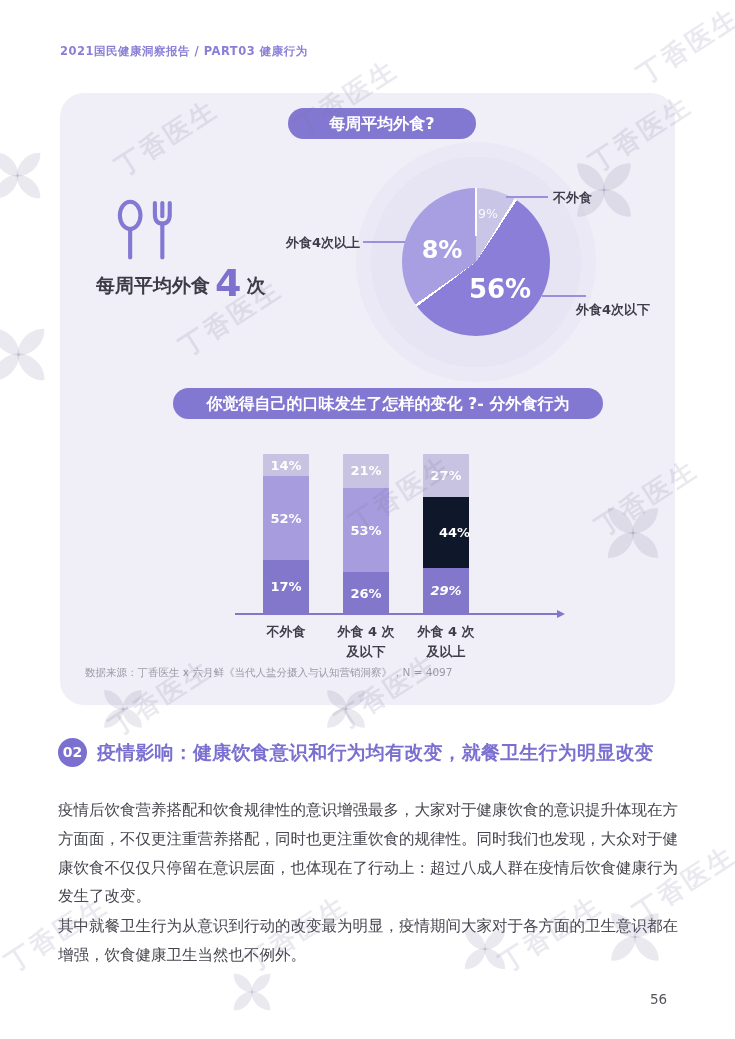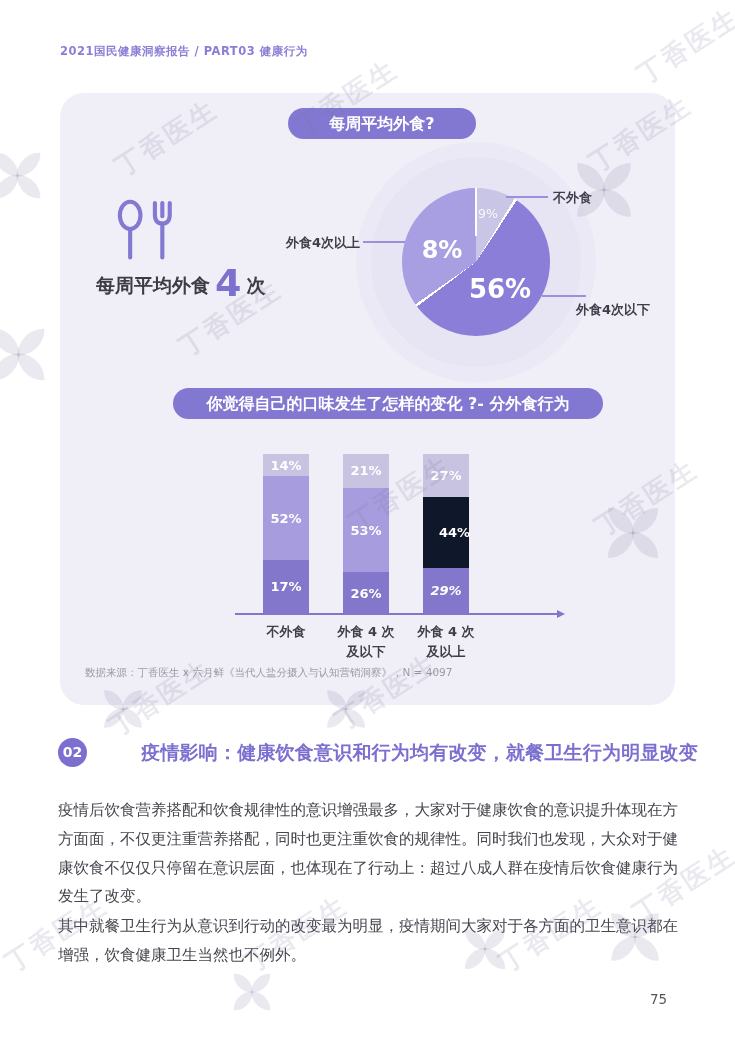--- a/index.html
+++ b/index.html
@@ -45,21 +45,21 @@
   .xlabels { position:absolute; left:0; top:529px; width:615px; height:44px; }
   .xlabel { position:absolute; width:94px; top:0; text-align:center; font-size:13px; font-weight:bold; color:#3e3e48; white-space:pre-line; line-height:1.5; }
 
   .legend { position:absolute; left:508px; top:364px; }
   .legend-row { display:flex; align-items:center; margin-bottom:12px; }
   .swatch { width:11px; height:11px; margin-right:8px; flex:none; }
   .legend-row .lbl { font-size:12.5px; font-weight:bold; color:#3e3e48; white-space:nowrap; }
 
   .source { position:absolute; left:25px; top:573px; font-size:10.5px; color:#9b9aa6; }
 
-  .section-head { position:absolute; left:58px; top:738px; display:flex; align-items:center; gap:10px; width:640px;justify-content:space-between; }
+  .section-head { position:absolute; left:58px; top:738px; display:flex; align-items:center; gap:10px; width:640px; }
   .section-num { width:29px; height:29px; border-radius:50%; background:#7b6fd0; color:#ffffff; font-size:14px; font-weight:bold; text-align:center; line-height:29px; flex:none; }
   .section-title { font-size:19px; font-weight:bold; color:#7b6fd0; white-space:nowrap; letter-spacing:0.2px; }
 
   .para { position:absolute; left:58px; width:620px; font-size:15.5px; line-height:1.86; color:#46464f; text-align:justify; }
   .para1 { top:796px; }
   .para2 { top:912px; }
 
   .page-num { position:absolute; left:650px; top:991px; font-size:13.5px; color:#55555e; }
 
   .wm { position:absolute; z-index:40; pointer-events:none; color:rgba(122,118,155,0.16); }
@@ -154,21 +154,21 @@
   </div>
 
   <div class="section-head">
     <div class="section-num">02</div>
     <div class="section-title">疫情影响：健康饮食意识和行为均有改变，就餐卫生行为明显改变</div>
   </div>
 
   <p class="para para1">疫情后饮食营养搭配和饮食规律性的意识增强最多，大家对于健康饮食的意识提升体现在方方面面，不仅更注重营养搭配，同时也更注重饮食的规律性。同时我们也发现，大众对于健康饮食不仅仅只停留在意识层面，也体现在了行动上：超过八成人群在疫情后饮食健康行为发生了改变。</p>
   <p class="para para2">其中就餐卫生行为从意识到行动的改变最为明显，疫情期间大家对于各方面的卫生意识都在增强，饮食健康卫生当然也不例外。</p>
 
-  <div class="page-num">75</div>
+  <div class="page-num">56</div>
 
   <i class="wm flower" style="left:-20px;top:138px;width:75px;height:75px"><svg viewBox="0 0 100 100" width="100%" height="100%">
         <g fill="currentColor">
           <path d="M50 52 C39 41 36 20 50 7 C64 20 61 41 50 52"></path>
           <path d="M50 52 C39 41 36 20 50 7 C64 20 61 41 50 52" transform="rotate(90 50 50)"></path>
           <path d="M50 52 C39 41 36 20 50 7 C64 20 61 41 50 52" transform="rotate(180 50 50)"></path>
           <path d="M50 52 C39 41 36 20 50 7 C64 20 61 41 50 52" transform="rotate(270 50 50)"></path>
         </g>
       </svg></i>
   <i class="wm flower" style="left:-24px;top:312px;width:85px;height:85px"><svg viewBox="0 0 100 100" width="100%" height="100%">

